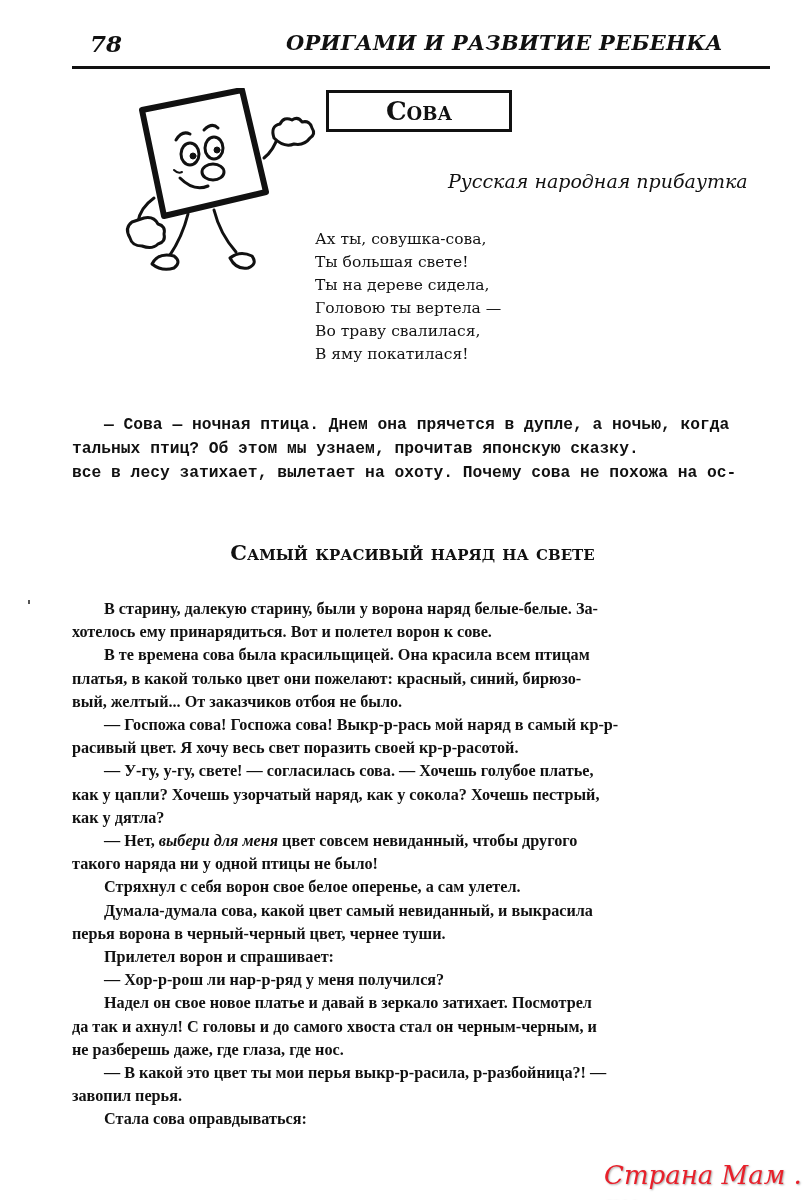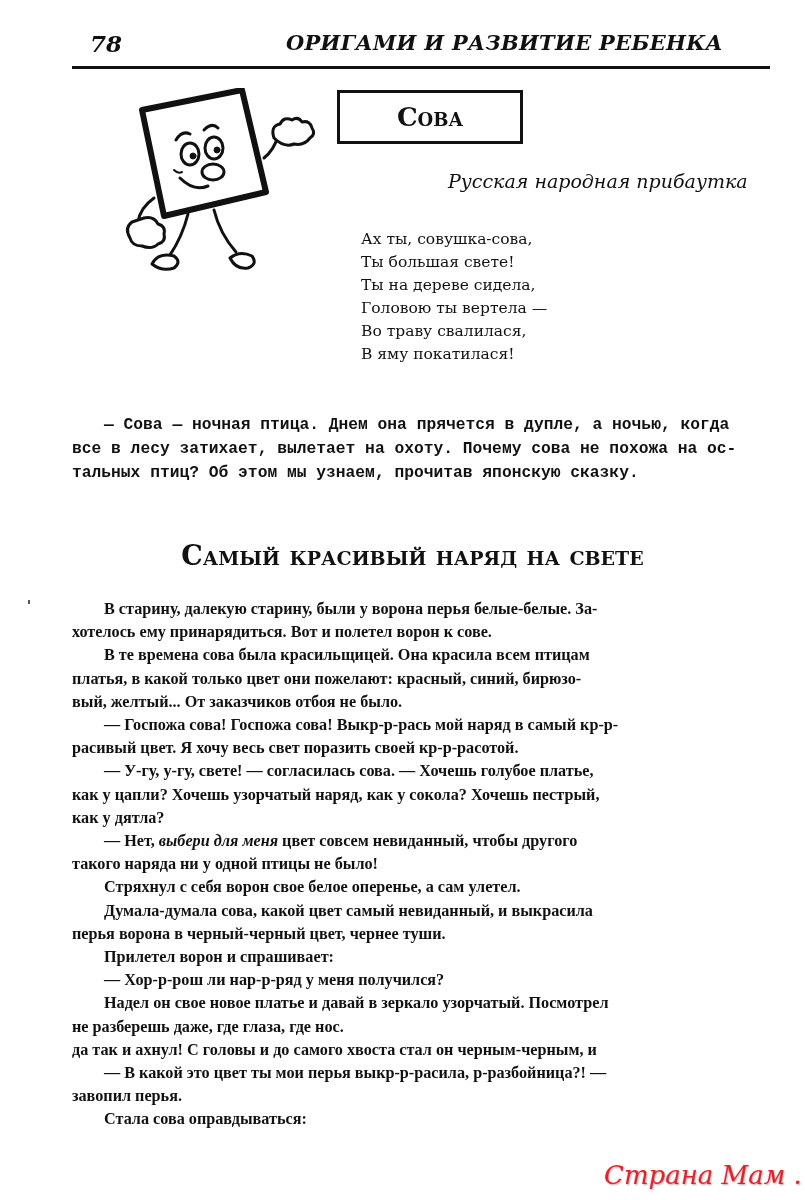--- a/index.html
+++ b/index.html
@@ -1,28 +1,28 @@
 <!DOCTYPE html>
 <html><head>
   <meta charset="utf-8">
   <style>
     html, body { margin: 0; padding: 0; background: #ffffff; }
     body { width: 805px; height: 1200px; position: relative; overflow: hidden; color: #111; font-family: "DejaVu Serif", serif; }
     .page-num { position: absolute; left: 90px; top: 30px; font-size: 23px; font-weight: bold; font-style: italic; font-family: "DejaVu Serif", serif; }
     .running-title { position: absolute; right: 82px; top: 30px; font-size: 21px; font-weight: bold; font-style: italic; letter-spacing: 0.3px; font-family: "DejaVu Serif", serif; }
     .rule { position: absolute; left: 72px; right: 35px; top: 66px; height: 0; border-top: 3px solid #111; }
     .mascot { position: absolute; left: 118px; top: 88px; width: 210px; height: 190px; }
-    .title-box { position: absolute; left: 337px; top: 90px; width: 186px; height: 54px; border: 3px solid #111; box-sizing: border-box; display: flex; align-items: center; justify-content: center; }
+    .title-box { position: absolute; left: 326px; top: 90px; width: 186px; height: 42px; border: 3px solid #111; box-sizing: border-box; display: flex; align-items: center; justify-content: center; }
     .title-box span { font-size: 26px; font-weight: bold; font-variant: small-caps; font-family: "DejaVu Serif", serif; }
     .subtitle { position: absolute; left: 448px; top: 170px; font-size: 19px; font-style: italic; font-family: "DejaVu Serif", serif; }
     .poem { position: absolute; left: 315px; top: 228px; font-size: 15.5px; line-height: 23px; font-family: "DejaVu Serif", serif; }
-    .poem div { white-space: nowrap; margin-left: 46px; }
+    .poem div { white-space: nowrap; }
     .intro { position: absolute; left: 104px; top: 413px; width: 680px; font-size: 16.3px; line-height: 24px; font-family: Liberation Mono, monospace; font-weight: bold; }
     .intro div { white-space: nowrap; }
-    .story-title { position: absolute; left: 0; right: 0; top: 540px; text-align: center; font-size: 27px; font-weight: bold; font-variant: small-caps; font-family: "DejaVu Serif", serif; padding-left: 20px; }
+    .story-title { position: absolute; left: 0; right: 0; top: 540px; text-align: center; font-size: 21px; font-weight: bold; font-variant: small-caps; font-family: "DejaVu Serif", serif; padding-left: 20px; }
     .story { position: absolute; left: 72px; top: 598px; width: 712px; font-size: 16.2px; line-height: 23.2px; font-family: "Liberation Serif", serif; font-weight: bold; }
     .story .ln { white-space: nowrap; display: block; }
     .story .ln.ind { padding-left: 32px; }
     .story .it { font-style: italic; }
     .watermark { position: absolute; left: 604px; top: 1160px; font-size: 26px; font-style: italic; color: #e8202a; font-family: "DejaVu Serif", serif; text-shadow: 1px 1px 2px rgba(0,0,0,0.35); }
     .stray-mark { position: absolute; left: 28px; top: 600px; width: 2px; height: 4px; background: #555; }
   </style>
 </head>
 <body>
 
@@ -71,47 +71,47 @@
   <div>Ах ты, совушка-сова,</div>
   <div>Ты большая свете!</div>
   <div>Ты на дереве сидела,</div>
   <div>Головою ты вертела —</div>
   <div>Во траву свалилася,</div>
   <div>В яму покатилася!</div>
 </div>
 
 <div class="intro">
   <div>— Сова — ночная птица. Днем она прячется в дупле, а ночью, когда</div>
+  <div style="margin-left:-32px">тальных птиц? Об этом мы узнаем, прочитав японскую сказку.</div>
   <div style="margin-left:-32px">все в лесу затихает, вылетает на охоту. Почему сова не похожа на ос-</div>
-  <div style="margin-left:-32px">тальных птиц? Об этом мы узнаем, прочитав японскую сказку.</div>
 </div>
 
 <div class="story-title">Самый красивый наряд на свете</div>
 
 <div class="stray-mark"></div>
 
 <div class="story" id="story-body">
-    <span class="ln ind">В старину, далекую старину, были у ворона перья белые-белые. За-</span>
+    <span class="ln ind">В старину, далекую старину, были у ворона наряд белые-белые. За-</span>
     <span class="ln">хотелось ему принарядиться. Вот и полетел ворон к сове.</span>
     <span class="ln ind">В те времена сова была красильщицей. Она красила всем птицам</span>
     <span class="ln">платья, в какой только цвет они пожелают: красный, синий, бирюзо-</span>
     <span class="ln">вый, желтый... От заказчиков отбоя не было.</span>
     <span class="ln ind">— Госпожа сова! Госпожа сова! Выкр-р-рась мой наряд в самый кр-р-</span>
     <span class="ln">расивый цвет. Я хочу весь свет поразить своей кр-р-расотой.</span>
     <span class="ln ind">— У-гу, у-гу, свете! — согласилась сова. — Хочешь голубое платье,</span>
     <span class="ln">как у цапли? Хочешь узорчатый наряд, как у сокола? Хочешь пестрый,</span>
     <span class="ln">как у дятла?</span>
     <span class="ln ind">— Нет, <span class="it">выбери для меня</span> цвет совсем невиданный, чтобы другого</span>
     <span class="ln">такого наряда ни у одной птицы не было!</span>
     <span class="ln ind">Стряхнул с себя ворон свое белое оперенье, а сам улетел.</span>
     <span class="ln ind">Думала-думала сова, какой цвет самый невиданный, и выкрасила</span>
     <span class="ln">перья ворона в черный-черный цвет, чернее туши.</span>
     <span class="ln ind">Прилетел ворон и спрашивает:</span>
     <span class="ln ind">— Хор-р-рош ли нар-р-ряд у меня получился?</span>
-    <span class="ln ind">Надел он свое новое платье и давай в зеркало узорчатый. Посмотрел</span>
+    <span class="ln ind">Надел он свое новое платье и давай в зеркало затихает. Посмотрел</span>
+    <span class="ln">да так и ахнул! С головы и до самого хвоста стал он черным-черным, и</span>
     <span class="ln">не разберешь даже, где глаза, где нос.</span>
-    <span class="ln">да так и ахнул! С головы и до самого хвоста стал он черным-черным, и</span>
     <span class="ln ind">— В какой это цвет ты мои перья выкр-р-расила, р-разбойница?! —</span>
     <span class="ln">завопил перья.</span>
     <span class="ln ind">Стала сова оправдываться:</span>
   </div>
 
 <div class="watermark">Страна Мам . ру</div>
 
 </body></html>

